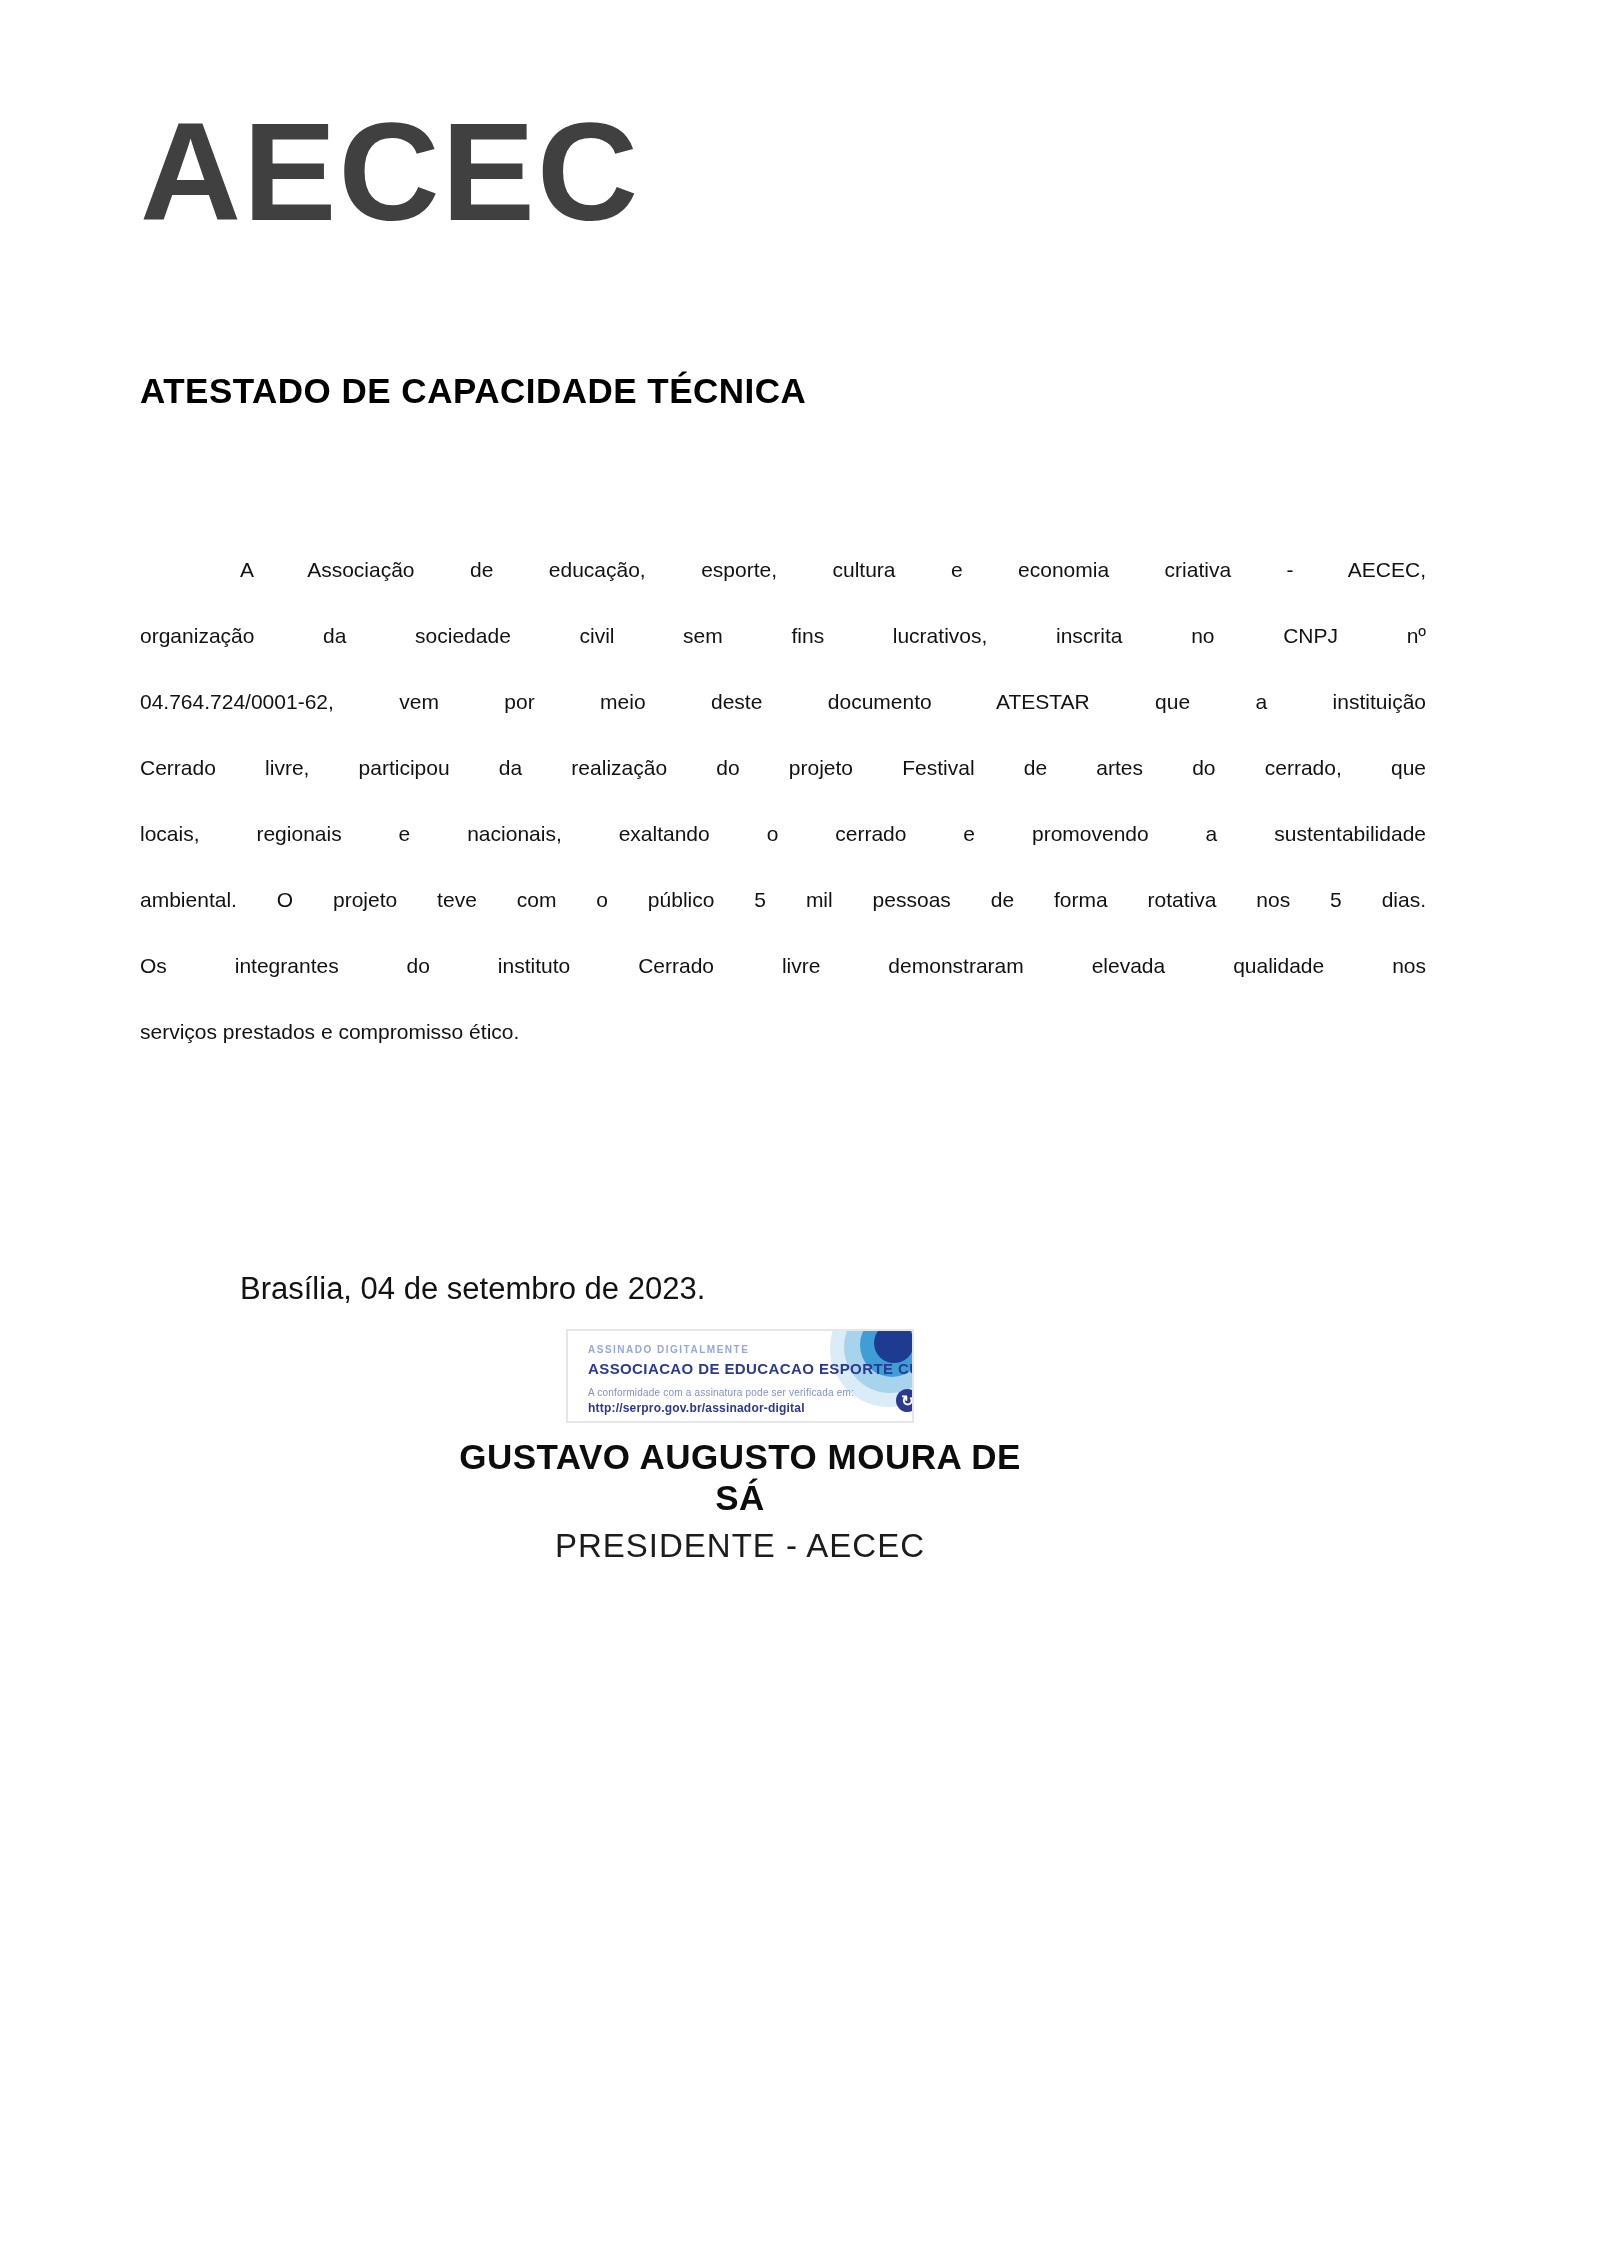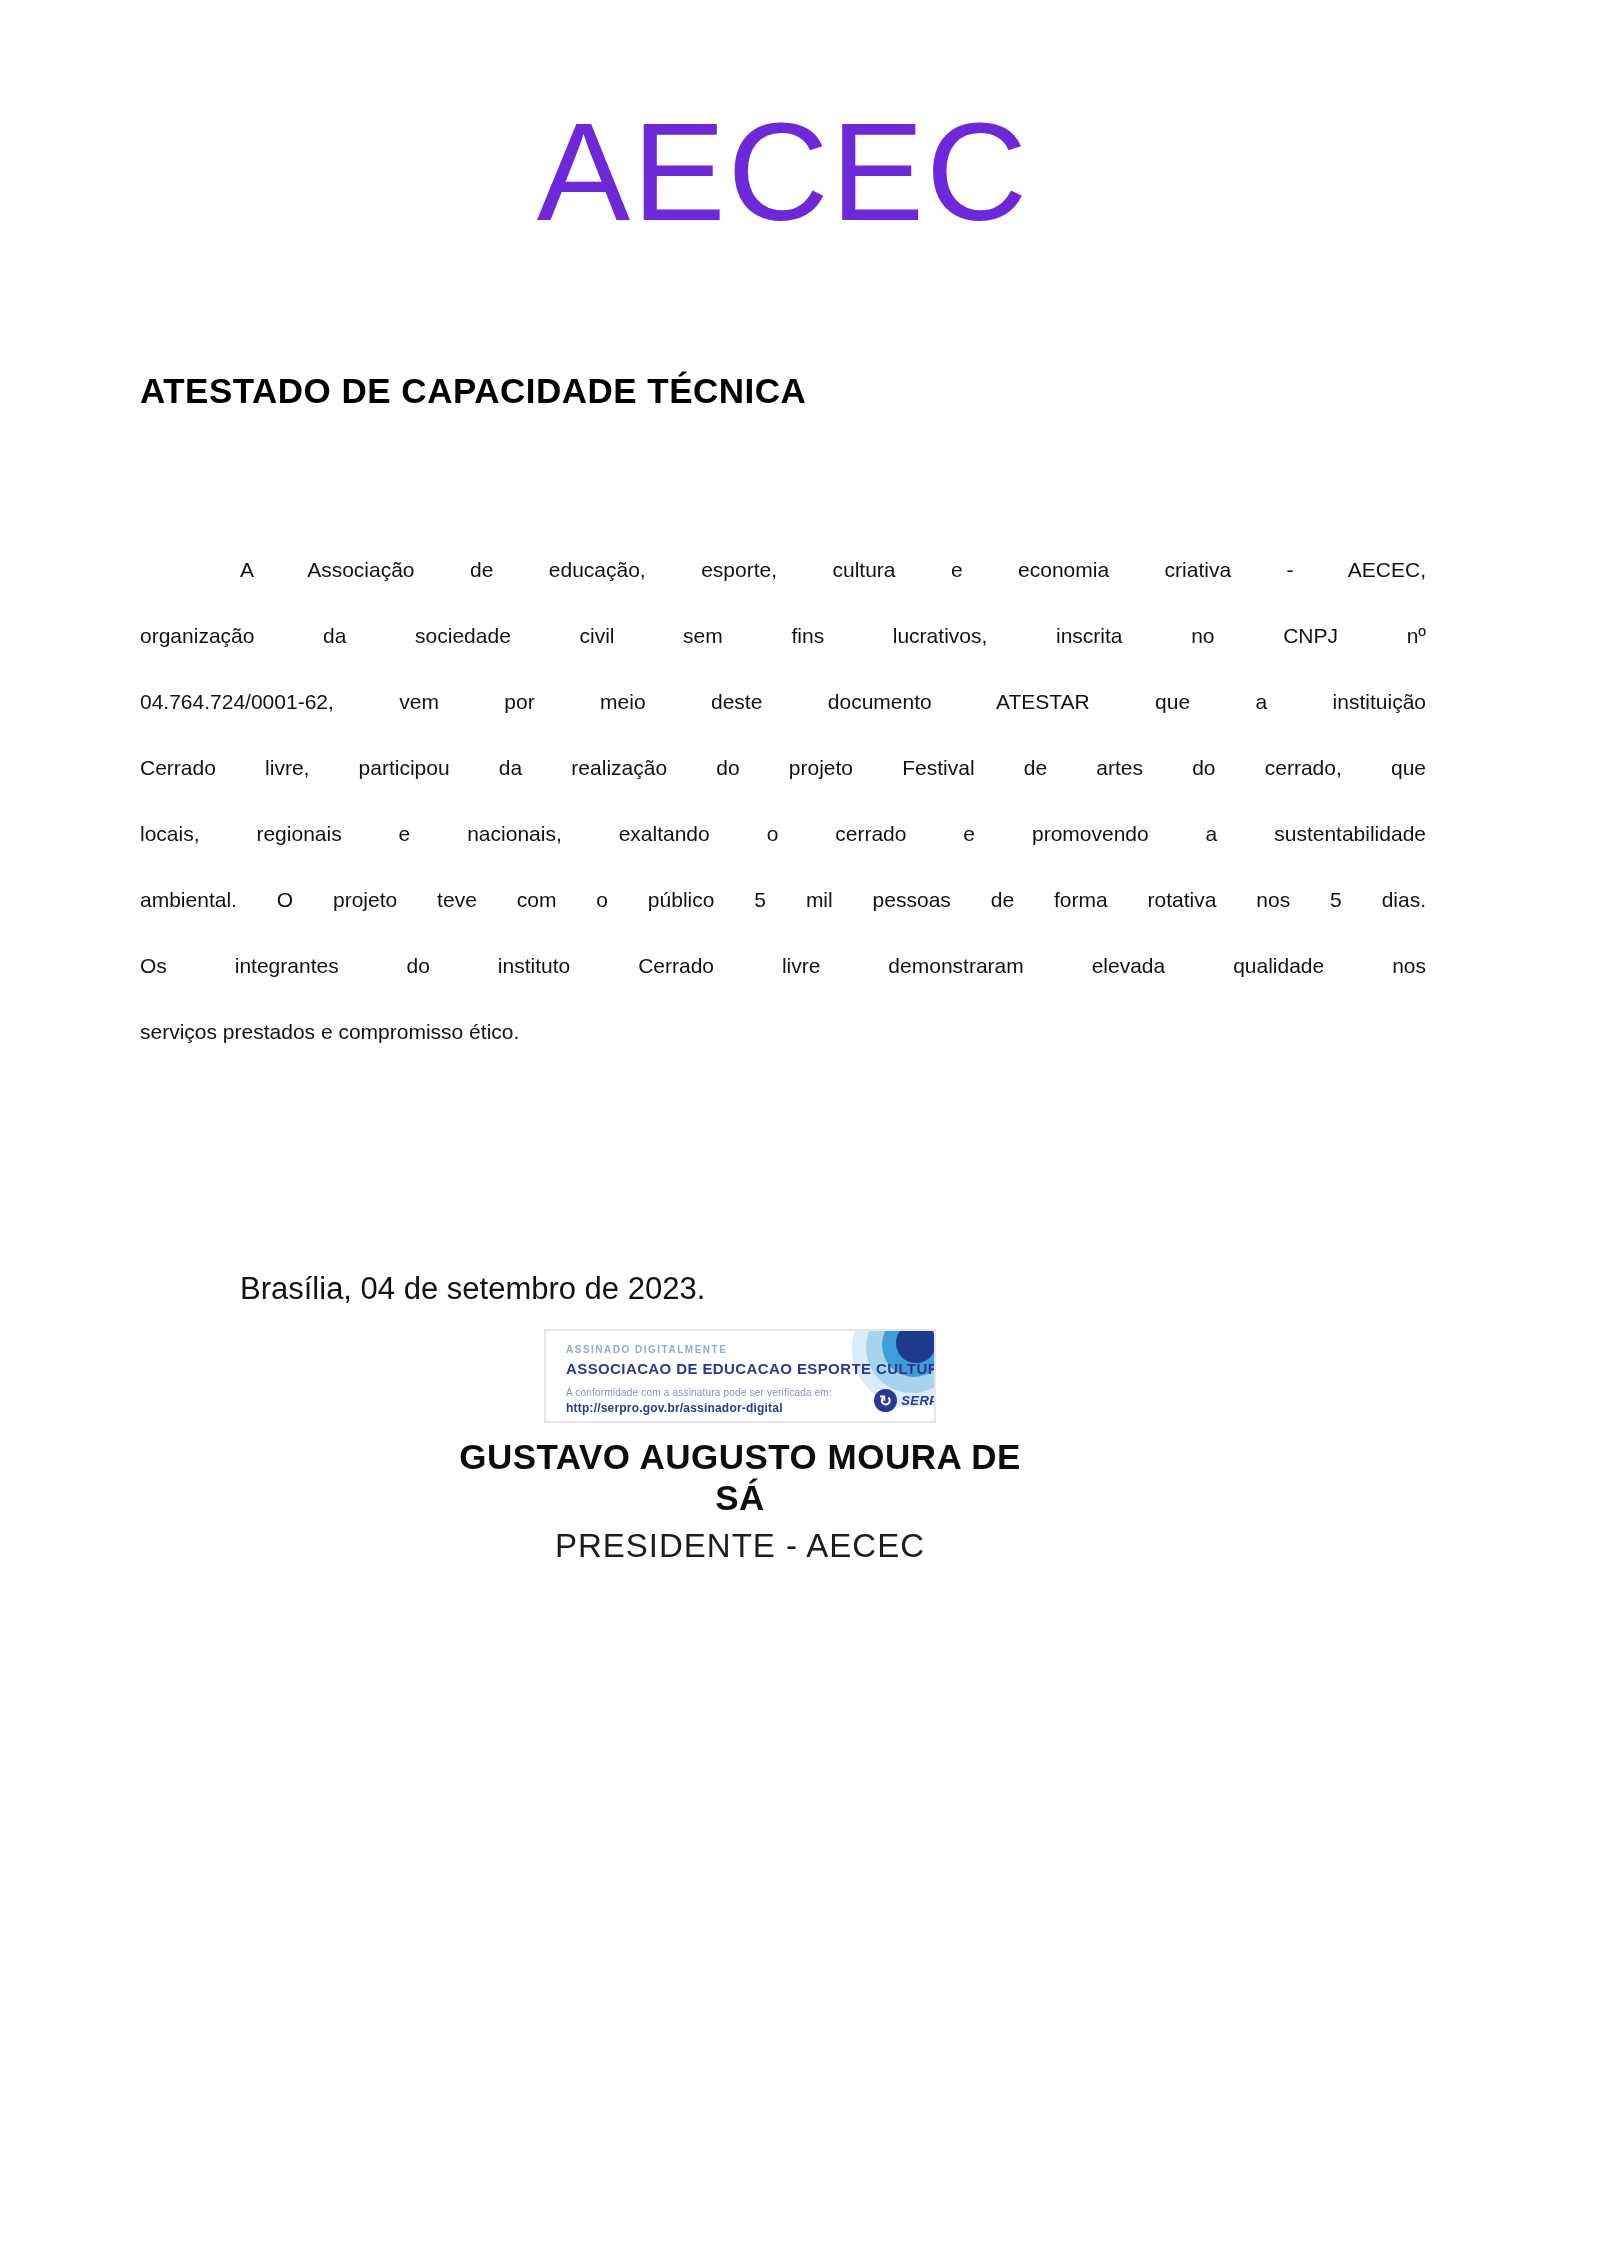--- a/index.html
+++ b/index.html
@@ -13,23 +13,22 @@
   .page {
     position: absolute; inset: 0;
     width: 1600px; height: 2263px;
     background: #ffffff;
     overflow: hidden;
   }
 
   
   .logo {
     position: absolute; top: 102px; left: 140px; width: 1286px;
-    text-align: center;
-    font-size: 140px; font-weight: normal; line-height: 1;
-    color: #6d28d9;
+    font-size: 140px; font-weight: bold; line-height: 1;
+    color: #404040;
     letter-spacing: 2px;
   }
 
   
   .doc-title {
     position: absolute; top: 372px; left: 140px; width: 1286px;
     font-size: 35px; font-weight: bold; line-height: 1.1;
     color: #000;
     letter-spacing: 0.5px;
   }
@@ -52,21 +51,21 @@
     font-size: 31px; line-height: 66px; color: #121212;
   }
 
   
   .sig-block {
     position: absolute; top: 1329px; left: 440px; width: 600px;
     text-align: center;
   }
   .stamp {
     position: relative;
-    width: 392px; height: 94px;
+    width: 348px; height: 94px;
     margin: 0 auto;
     background: #ffffff;
     border: 2px solid #e6e6e6;
     overflow: hidden;
     text-align: left;
   }
   .stamp-circles { position: absolute; top: 0; right: 0; width: 120px; height: 94px; z-index: 0; }
   .circle { position: absolute; border-radius: 50%; }
   .c0 { width: 118px; height: 118px; top: -42px; right: -36px; background: #d9ecf7; }
   .c1 { width: 92px;  height: 92px;  top: -30px; right: -24px; background: #a7d4ec; }

